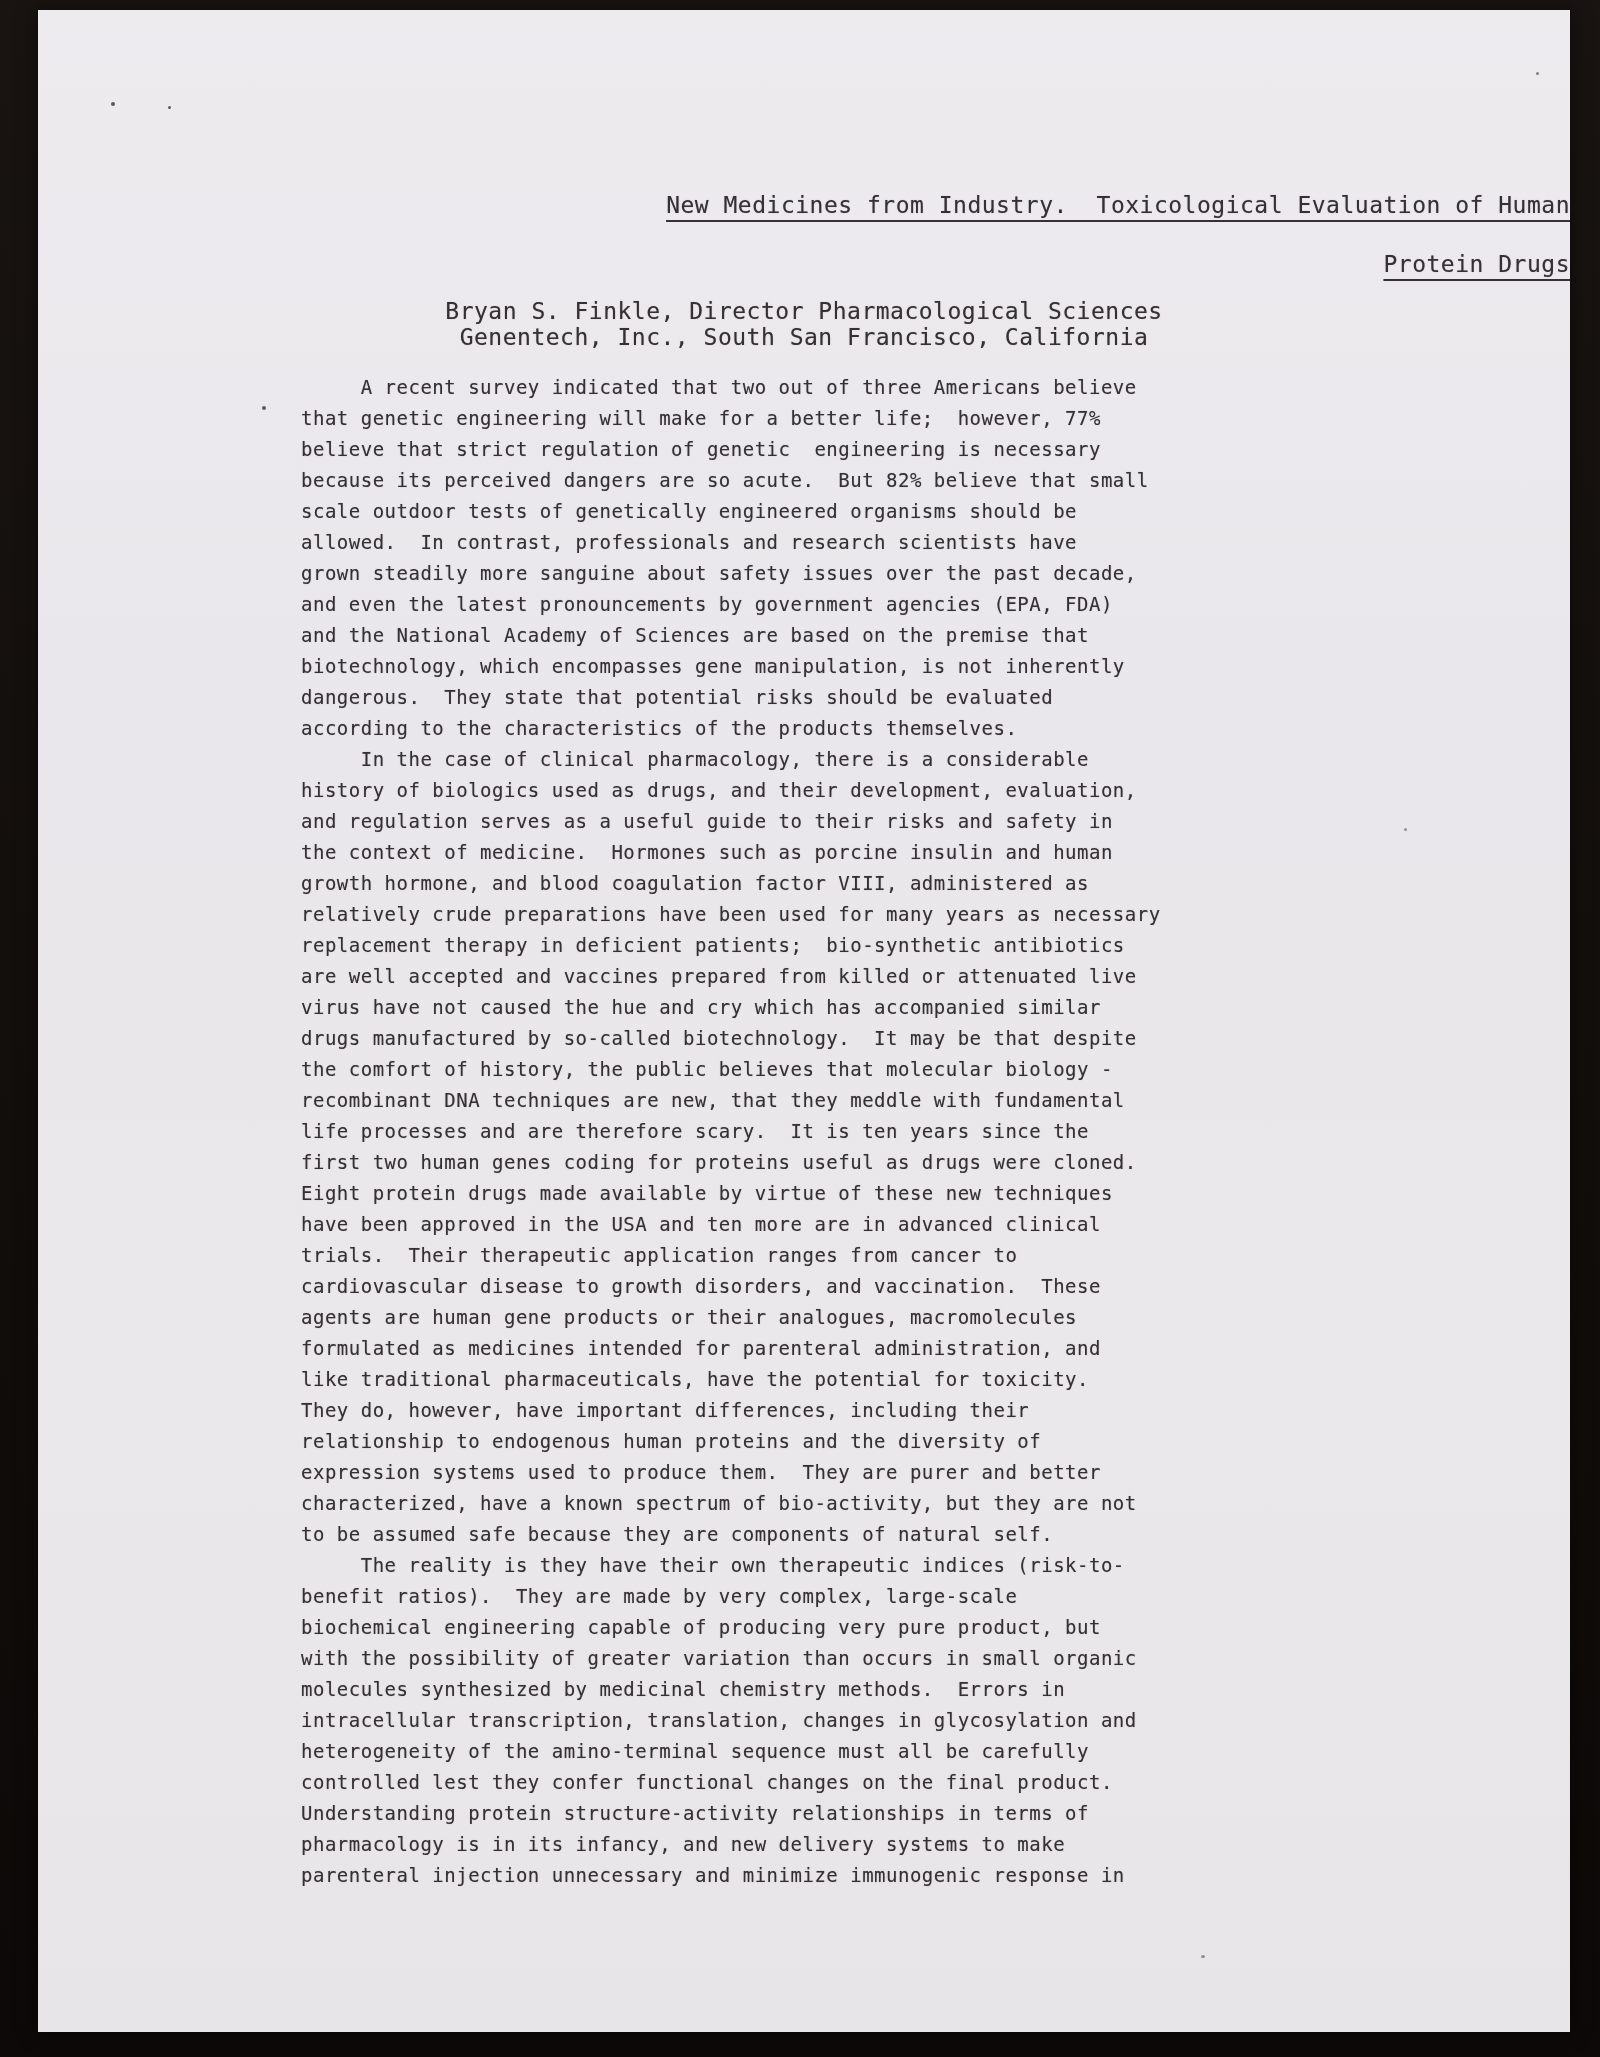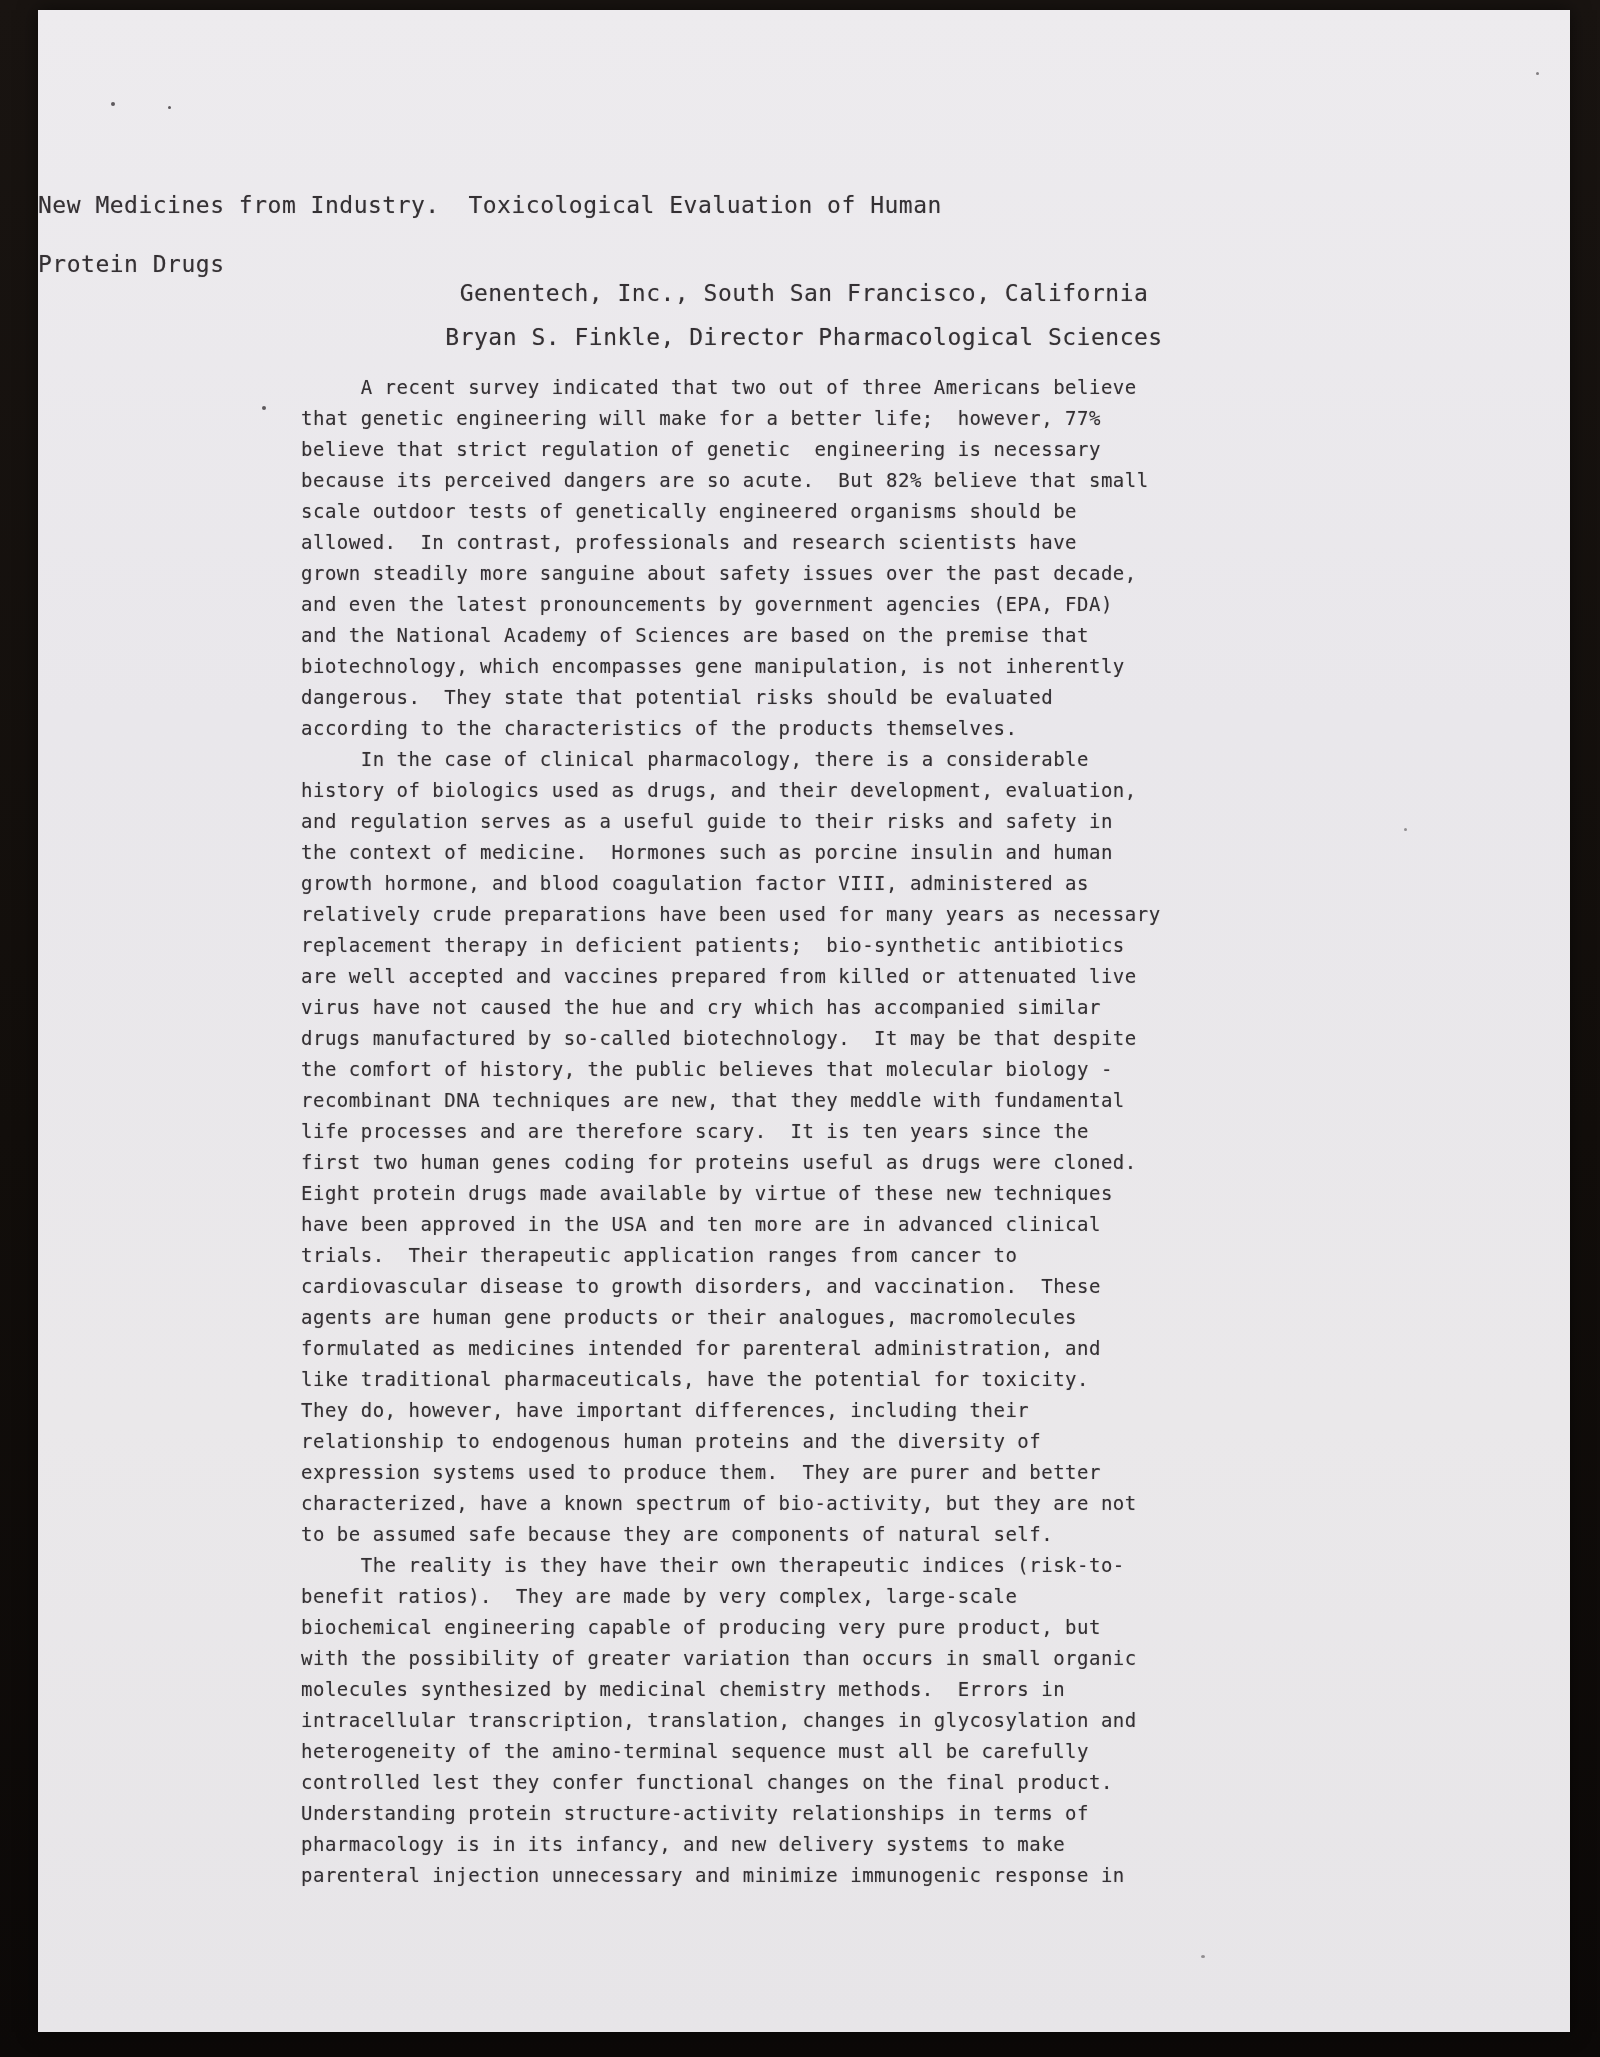--- a/index.html
+++ b/index.html
@@ -26,26 +26,27 @@
   }
   .doc {
     position: relative;
     width: 100%;
     height: 100%;
     color: #343033;
     text-shadow: 0 0 1px rgba(52,48,51,0.35);
   }
   .title-line {
     margin: 0;
-    text-align: left;
+    text-align: right;
     font-size: 23px;
     font-weight: normal;
     line-height: 31px;
     letter-spacing: 0.5px;
     white-space: pre;
+    text-decoration: underline;
     text-decoration-thickness: 2px;
     text-underline-offset: 7px;
   }
   .title-1 { padding-top: 180px; }
   .title-2 { margin-top: 28px; }
   .author-line {
     margin: 0;
     text-align: center;
     font-size: 23px;
     line-height: 26px;
@@ -85,22 +86,22 @@
   <div class="paper">
     <span class="speck s1"></span>
     <span class="speck s2"></span>
     <span class="speck s3"></span>
     <span class="speck s4"></span>
     <span class="speck s5"></span>
     <span class="speck s6"></span>
     <div class="doc">
       <h1 class="title-line title-1">New Medicines from Industry.  Toxicological Evaluation of Human</h1>
       <h1 class="title-line title-2">Protein Drugs</h1>
+      <div class="author-line author-1">Bryan S. Finkle, Director Pharmacological Sciences</div>
       <div class="author-line">Genentech, Inc., South San Francisco, California</div>
-      <div class="author-line author-1">Bryan S. Finkle, Director Pharmacological Sciences</div>
       <div class="body-text">
         <p>     A recent survey indicated that two out of three Americans believe
 that genetic engineering will make for a better life;  however, 77%
 believe that strict regulation of genetic  engineering is necessary
 because its perceived dangers are so acute.  But 82% believe that small
 scale outdoor tests of genetically engineered organisms should be
 allowed.  In contrast, professionals and research scientists have
 grown steadily more sanguine about safety issues over the past decade,
 and even the latest pronouncements by government agencies (EPA, FDA)
 and the National Academy of Sciences are based on the premise that

